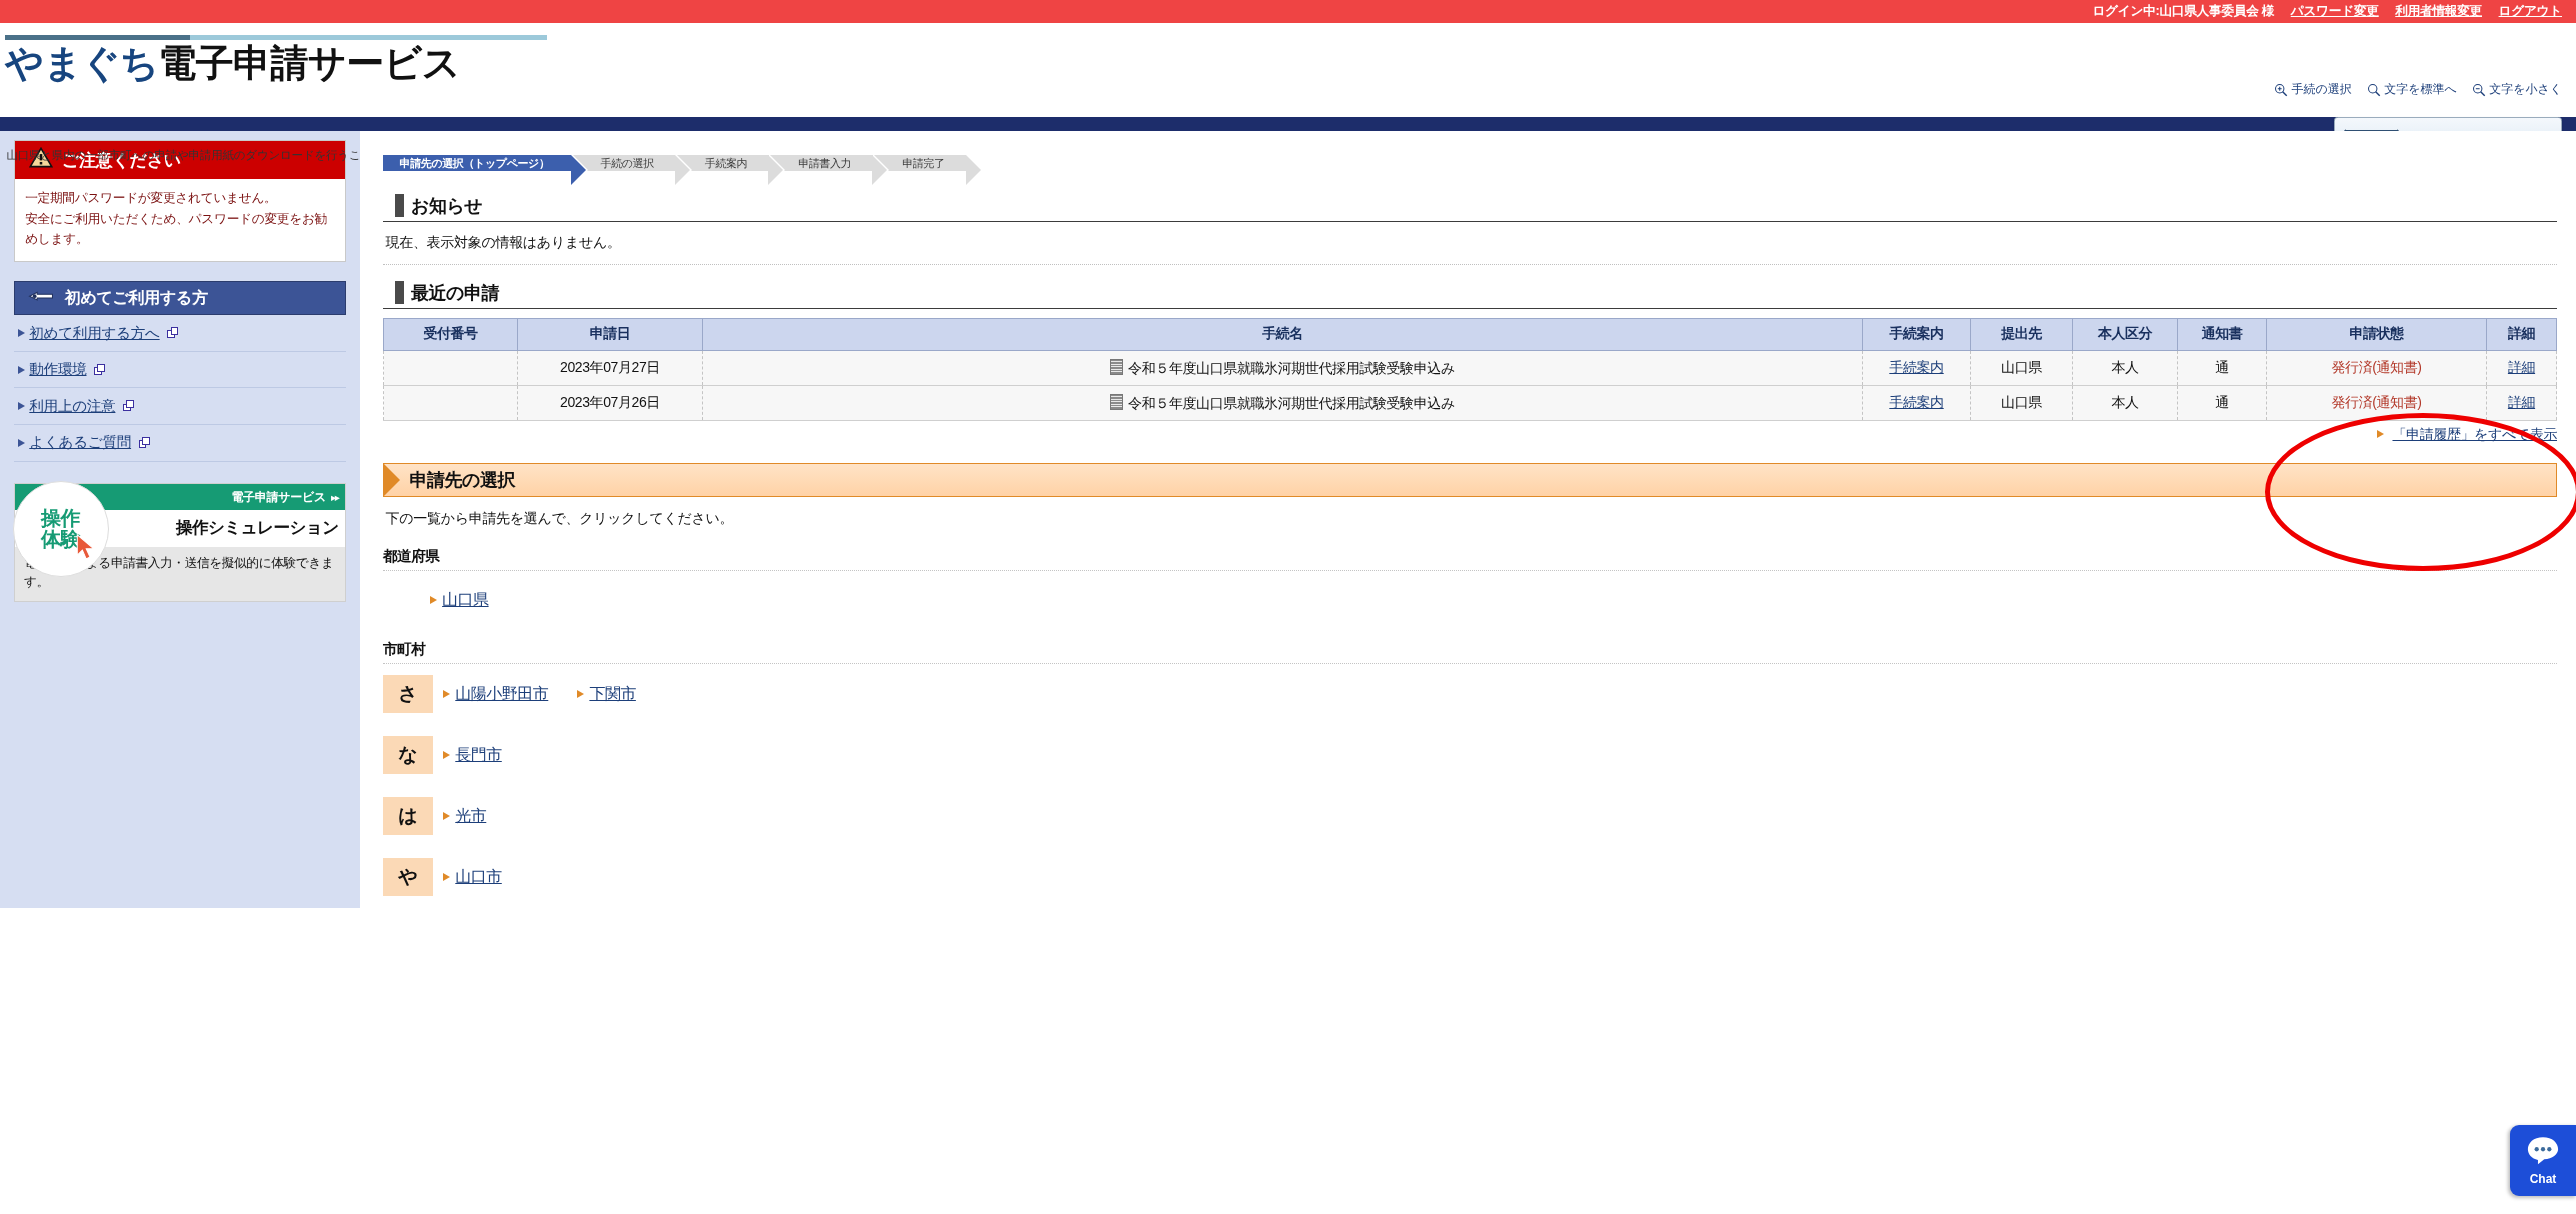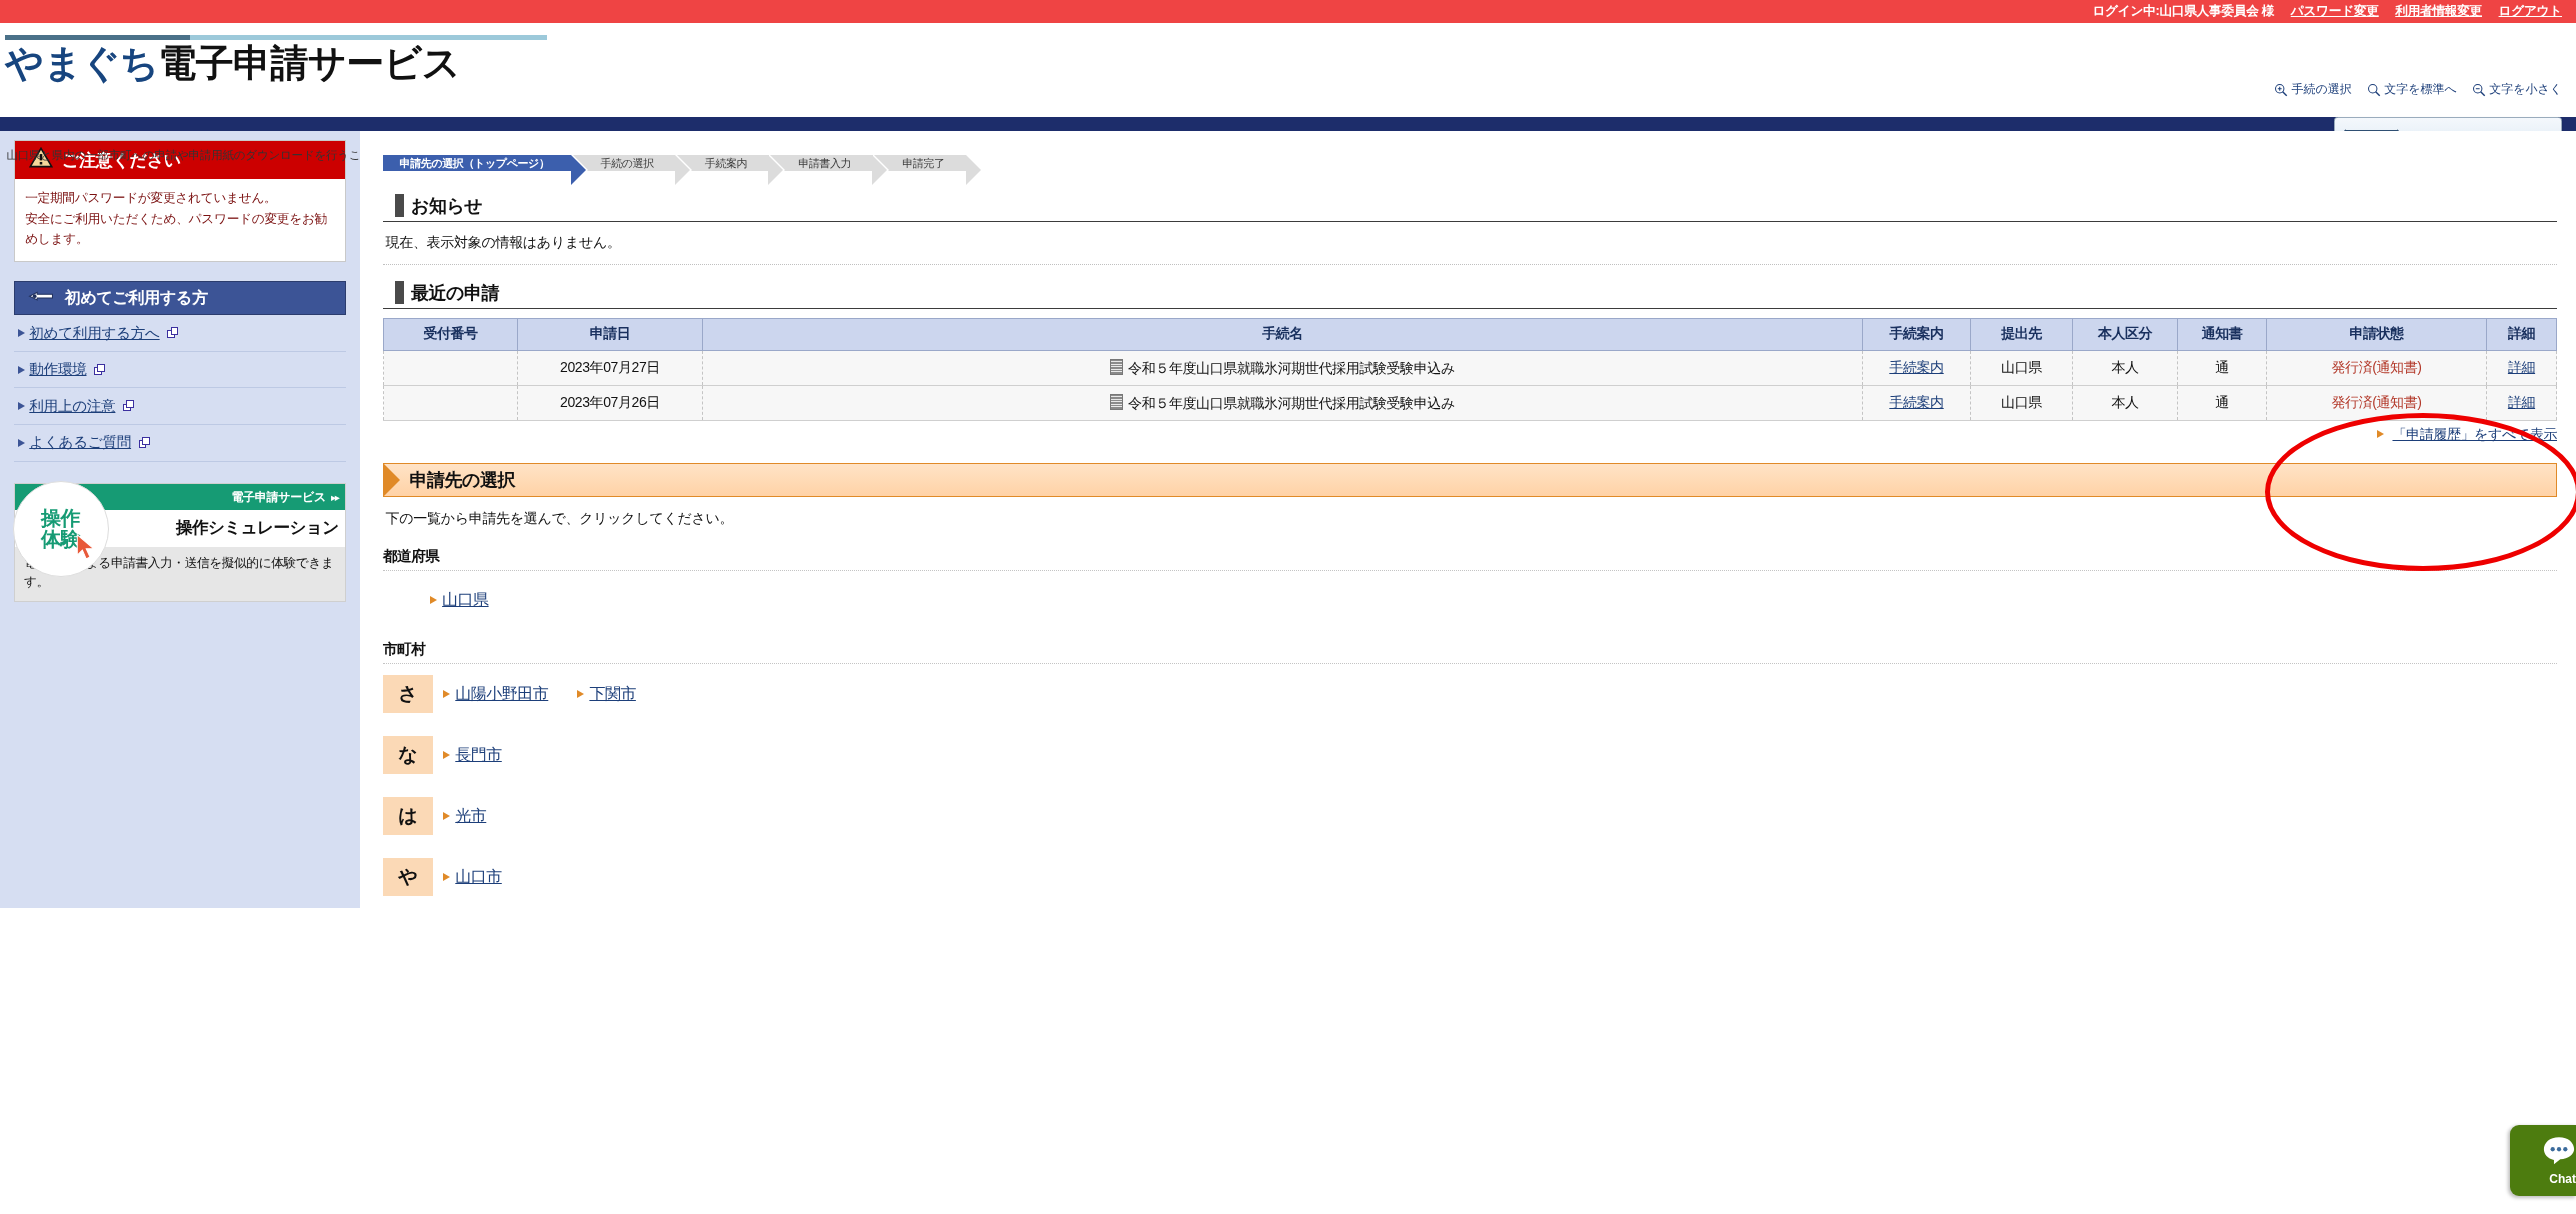--- a/index.html
+++ b/index.html
@@ -154,22 +154,22 @@
   }
   .loc-link{display:inline-flex;align-items:center;gap:5.1px;margin-right:29px;}
   .loc-link .tri{width:0;height:0;border-left:7px solid #e08a28;border-top:4.5px solid transparent;border-bottom:4.5px solid transparent;}
   .loc-link a{color:#1d3f7a;font-size:16px;text-decoration:underline;letter-spacing:-0.5px;}
   .pref-row{padding-left:47px;}
   
   .annot{position:absolute;pointer-events:none;border:5.7px solid #ee0000;border-radius:50%/50%;}
   
   .chat{
     position:fixed;right:0;bottom:18px;width:66px;height:71px;
-    background:#4d7c0f;border-radius:9px 0 0 9px;
-    display:flex;flex-direction:column;align-items:flex-end;justify-content:center;gap:3.2px;
+    background:#1d4ed8;border-radius:9px 0 0 9px;
+    display:flex;flex-direction:column;align-items:center;justify-content:center;gap:3.2px;
     box-shadow:-1.3px 1.3px 3.8px rgba(0,0,0,.25);
   }
   .chat .lbl{color:#fff;font-size:12px;font-weight:bold;}
 </style>
 </head>
 <body>
 
 <div class="topbar">
   <span class="login-label">ログイン中:山口県人事委員会 様</span>
   <a href="#">パスワード変更</a>

